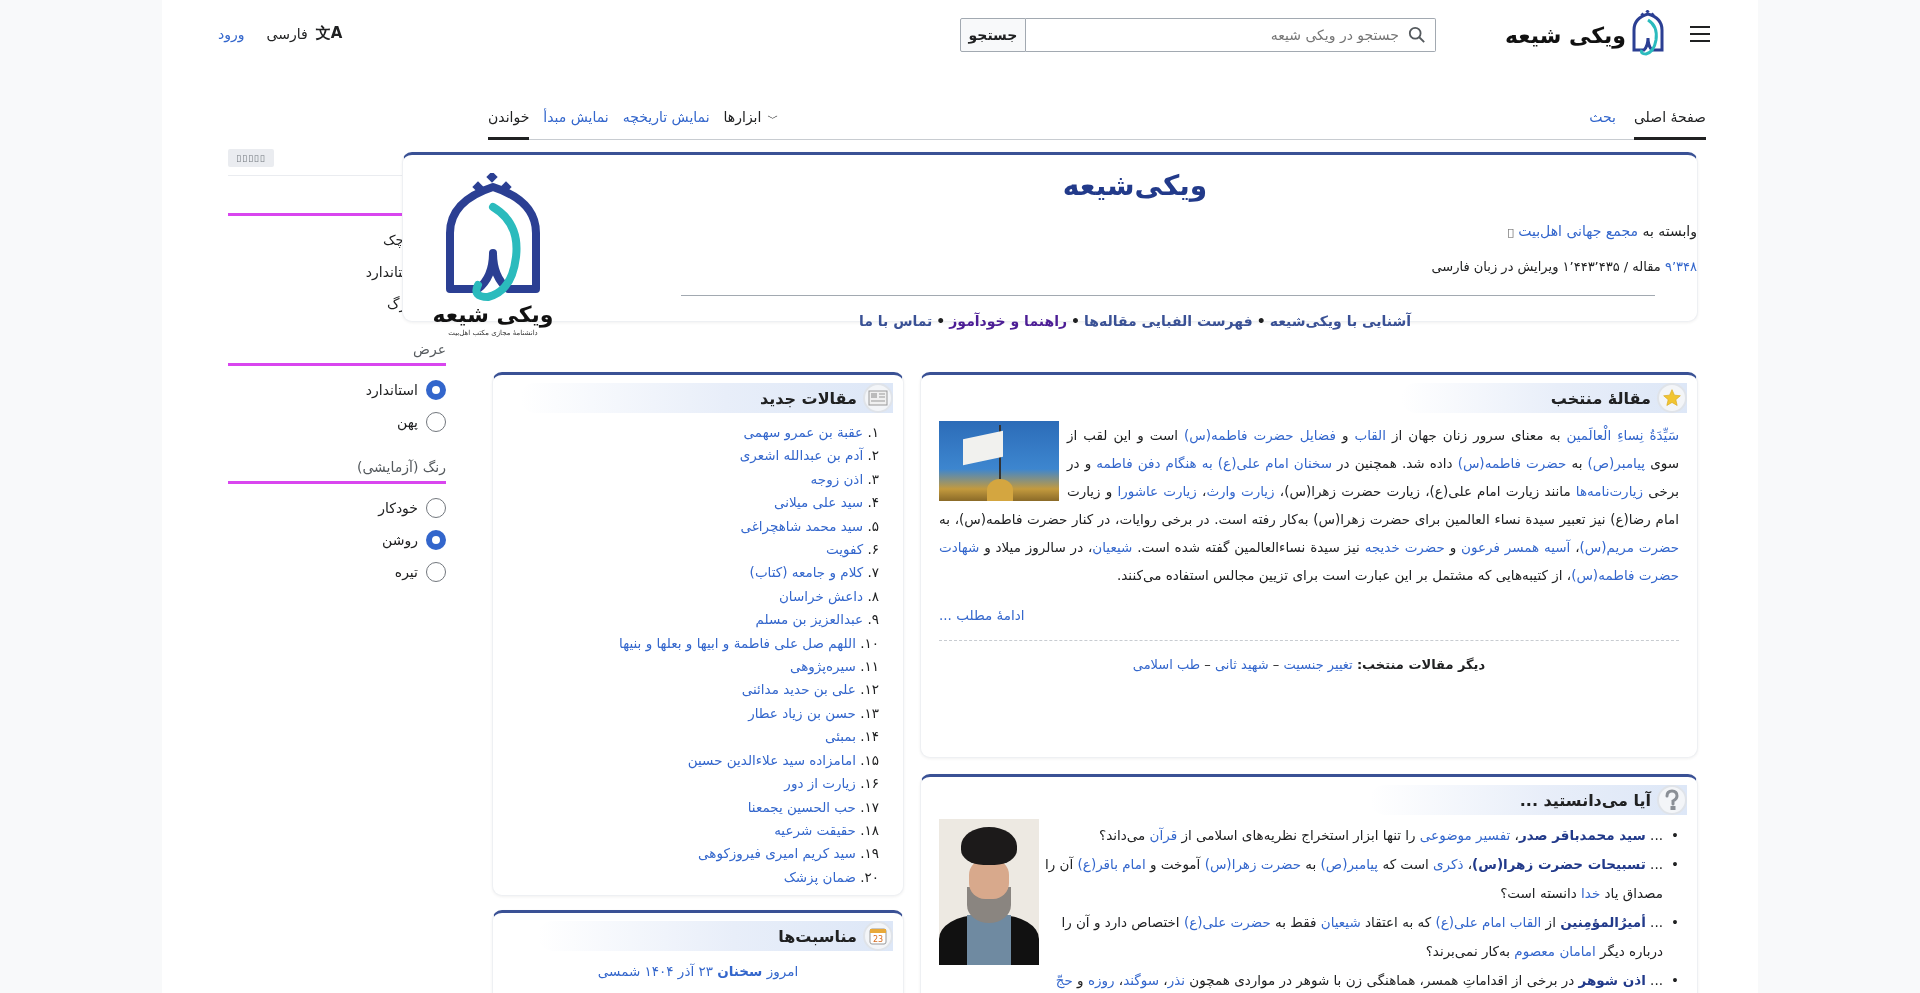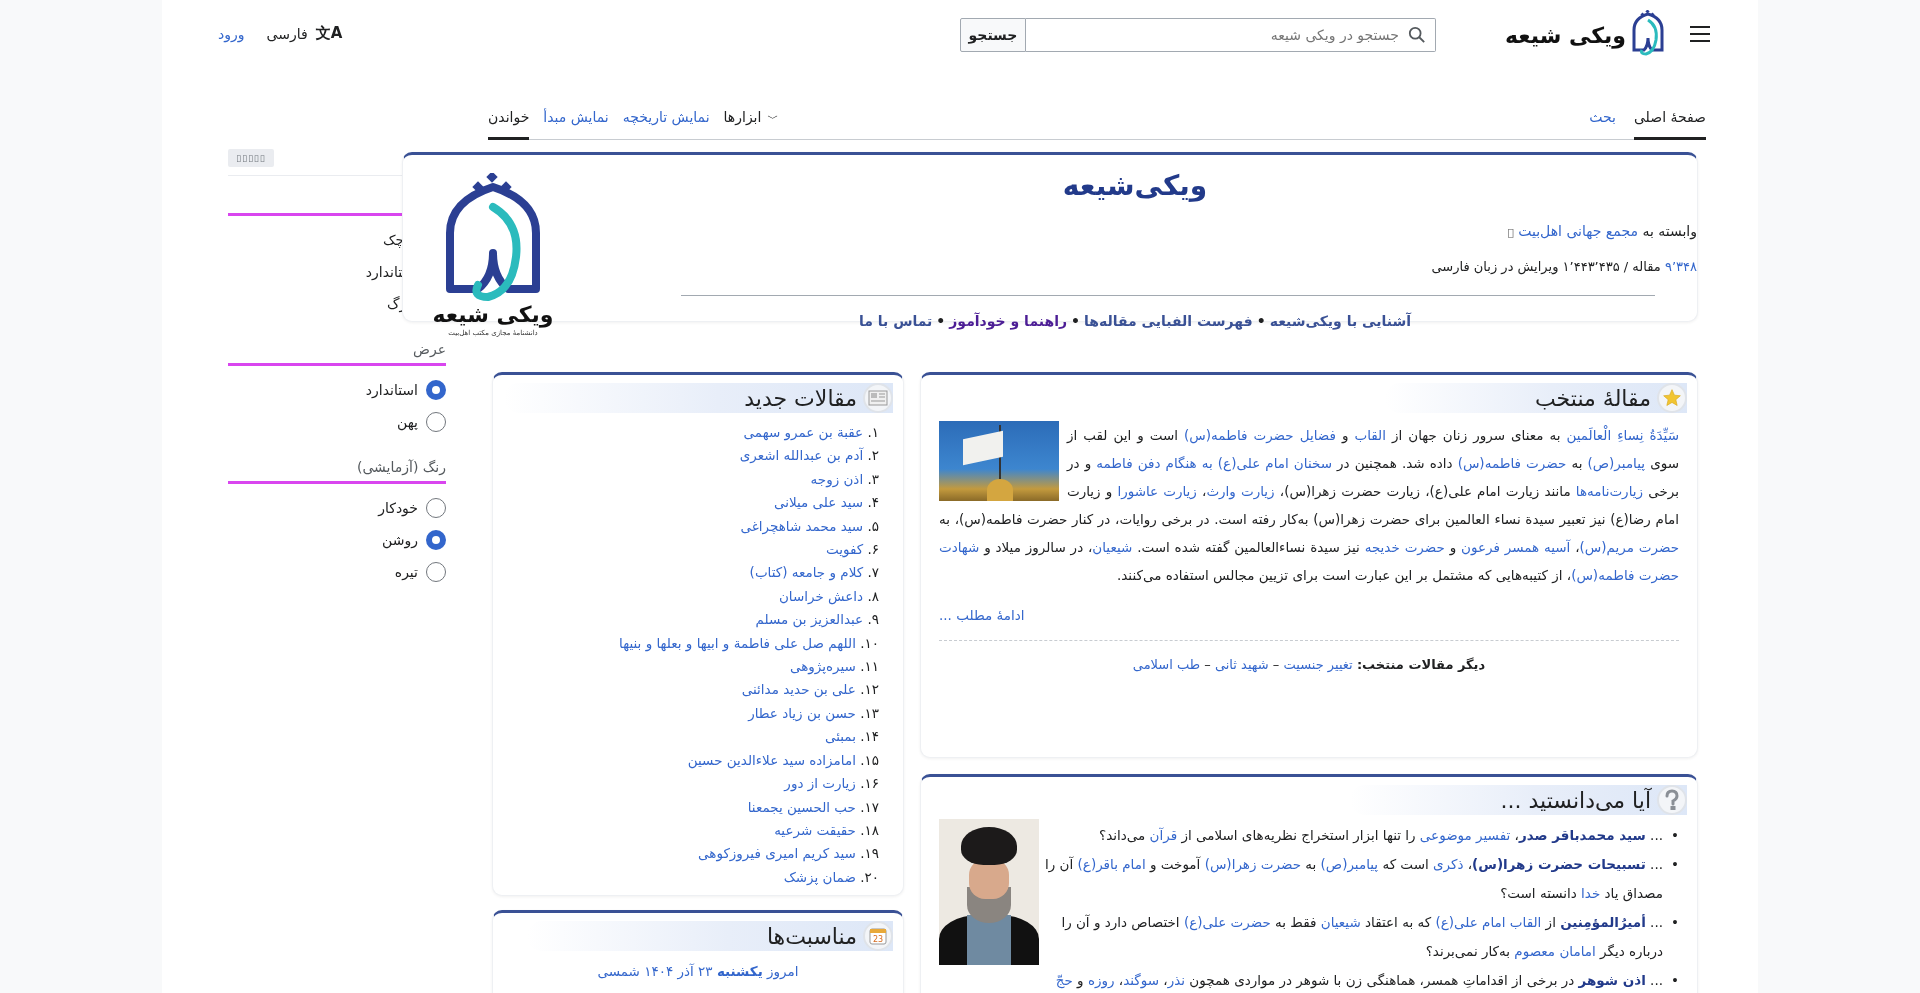--- a/index.html
+++ b/index.html
@@ -72,21 +72,21 @@
   .banner-links .sep { color: #202122; margin: 0 4px; }
   .banner-logo { position: absolute; left: 20px; top: 18px; width: 140px; height: 180px; text-align: center; }
   .banner-logo .wordmark { font-size: 22px; font-weight: bold; color: #111; margin-top: -4px; }
   .banner-logo .tagline { font-size: 7px; color: #333; margin-top: 2px; }
 
   .box-head { position: absolute; right: 10px; top: 8px; height: 30px; display: flex; align-items: center; gap: 6px;
     padding-left: 150px; padding-right: 0;
     background: linear-gradient(to left, #dde7f7 0%, #e8eef9 45%, rgba(255,255,255,0) 100%); border-radius: 15px 0 0 15px; }
   .box-head .icon-circle { width: 30px; height: 30px; border-radius: 50%; background: #f3f5f8; border: 2px solid #dfe3e9;
     display: flex; align-items: center; justify-content: center; margin-right: 0; }
-  .box-head .title { font-size: 22px; font-weight: normal; color: #202122; }
+  .box-head .title { font-size: 16px; font-weight: bold; color: #202122; }
 
   
   .featured { right: 0; top: 220px; width: 778px; height: 386px; }
   .feat-body { position: absolute; right: 18px; left: 18px; top: 46px; font-size: 13.5px; line-height: 28px; text-align: justify; }
   .feat-img { float: left; width: 120px; height: 80px; margin: 0 8px 4px 0; margin-top: 0;
     background: linear-gradient(180deg, #2c6cb8 0%, #3d86cf 60%, #c39a3e 85%, #8a6a28 100%); position: relative; overflow: hidden; }
   .feat-img .flag { position: absolute; left: 24px; top: 14px; width: 40px; height: 26px; background: #f1f1ee; transform: skewY(-12deg); }
   .feat-img .pole { position: absolute; left: 60px; top: 4px; width: 2px; height: 66px; background: #333; }
   .feat-img .dome { position: absolute; left: 48px; top: 58px; width: 26px; height: 22px; border-radius: 50% 50% 0 0; background: #d4a640; }
   .more-link { position: absolute; left: 18px; top: 232px; font-size: 13.5px; }
@@ -353,18 +353,18 @@
         <span class="icon-circle">
           <svg width="20" height="20" viewBox="0 0 20 20">
               <rect x="2" y="3" width="16" height="15" rx="2" fill="#fff" stroke="#999"></rect>
               <rect x="2" y="3" width="16" height="4" fill="#e8a93a"></rect>
               <text x="10" y="16" font-size="8" text-anchor="middle" fill="#d66a1e" font-family="DejaVu Sans, sans-serif">23</text>
             </svg>
         </span>
         <span class="title">مناسبت‌ها</span>
       </div>
       <div class="occ-today">
-        <span>امروز </span><a><b>یکشنبه</b></a><span> ۲۳ آذر ۱۴۰۴ شمسی</span>
+        <span>امروز </span><a><b>سخنان</b></a><span> ۲۳ آذر ۱۴۰۴ شمسی</span>
       </div>
     </div>
 
   </div>
 </div>
 
 </body></html>

